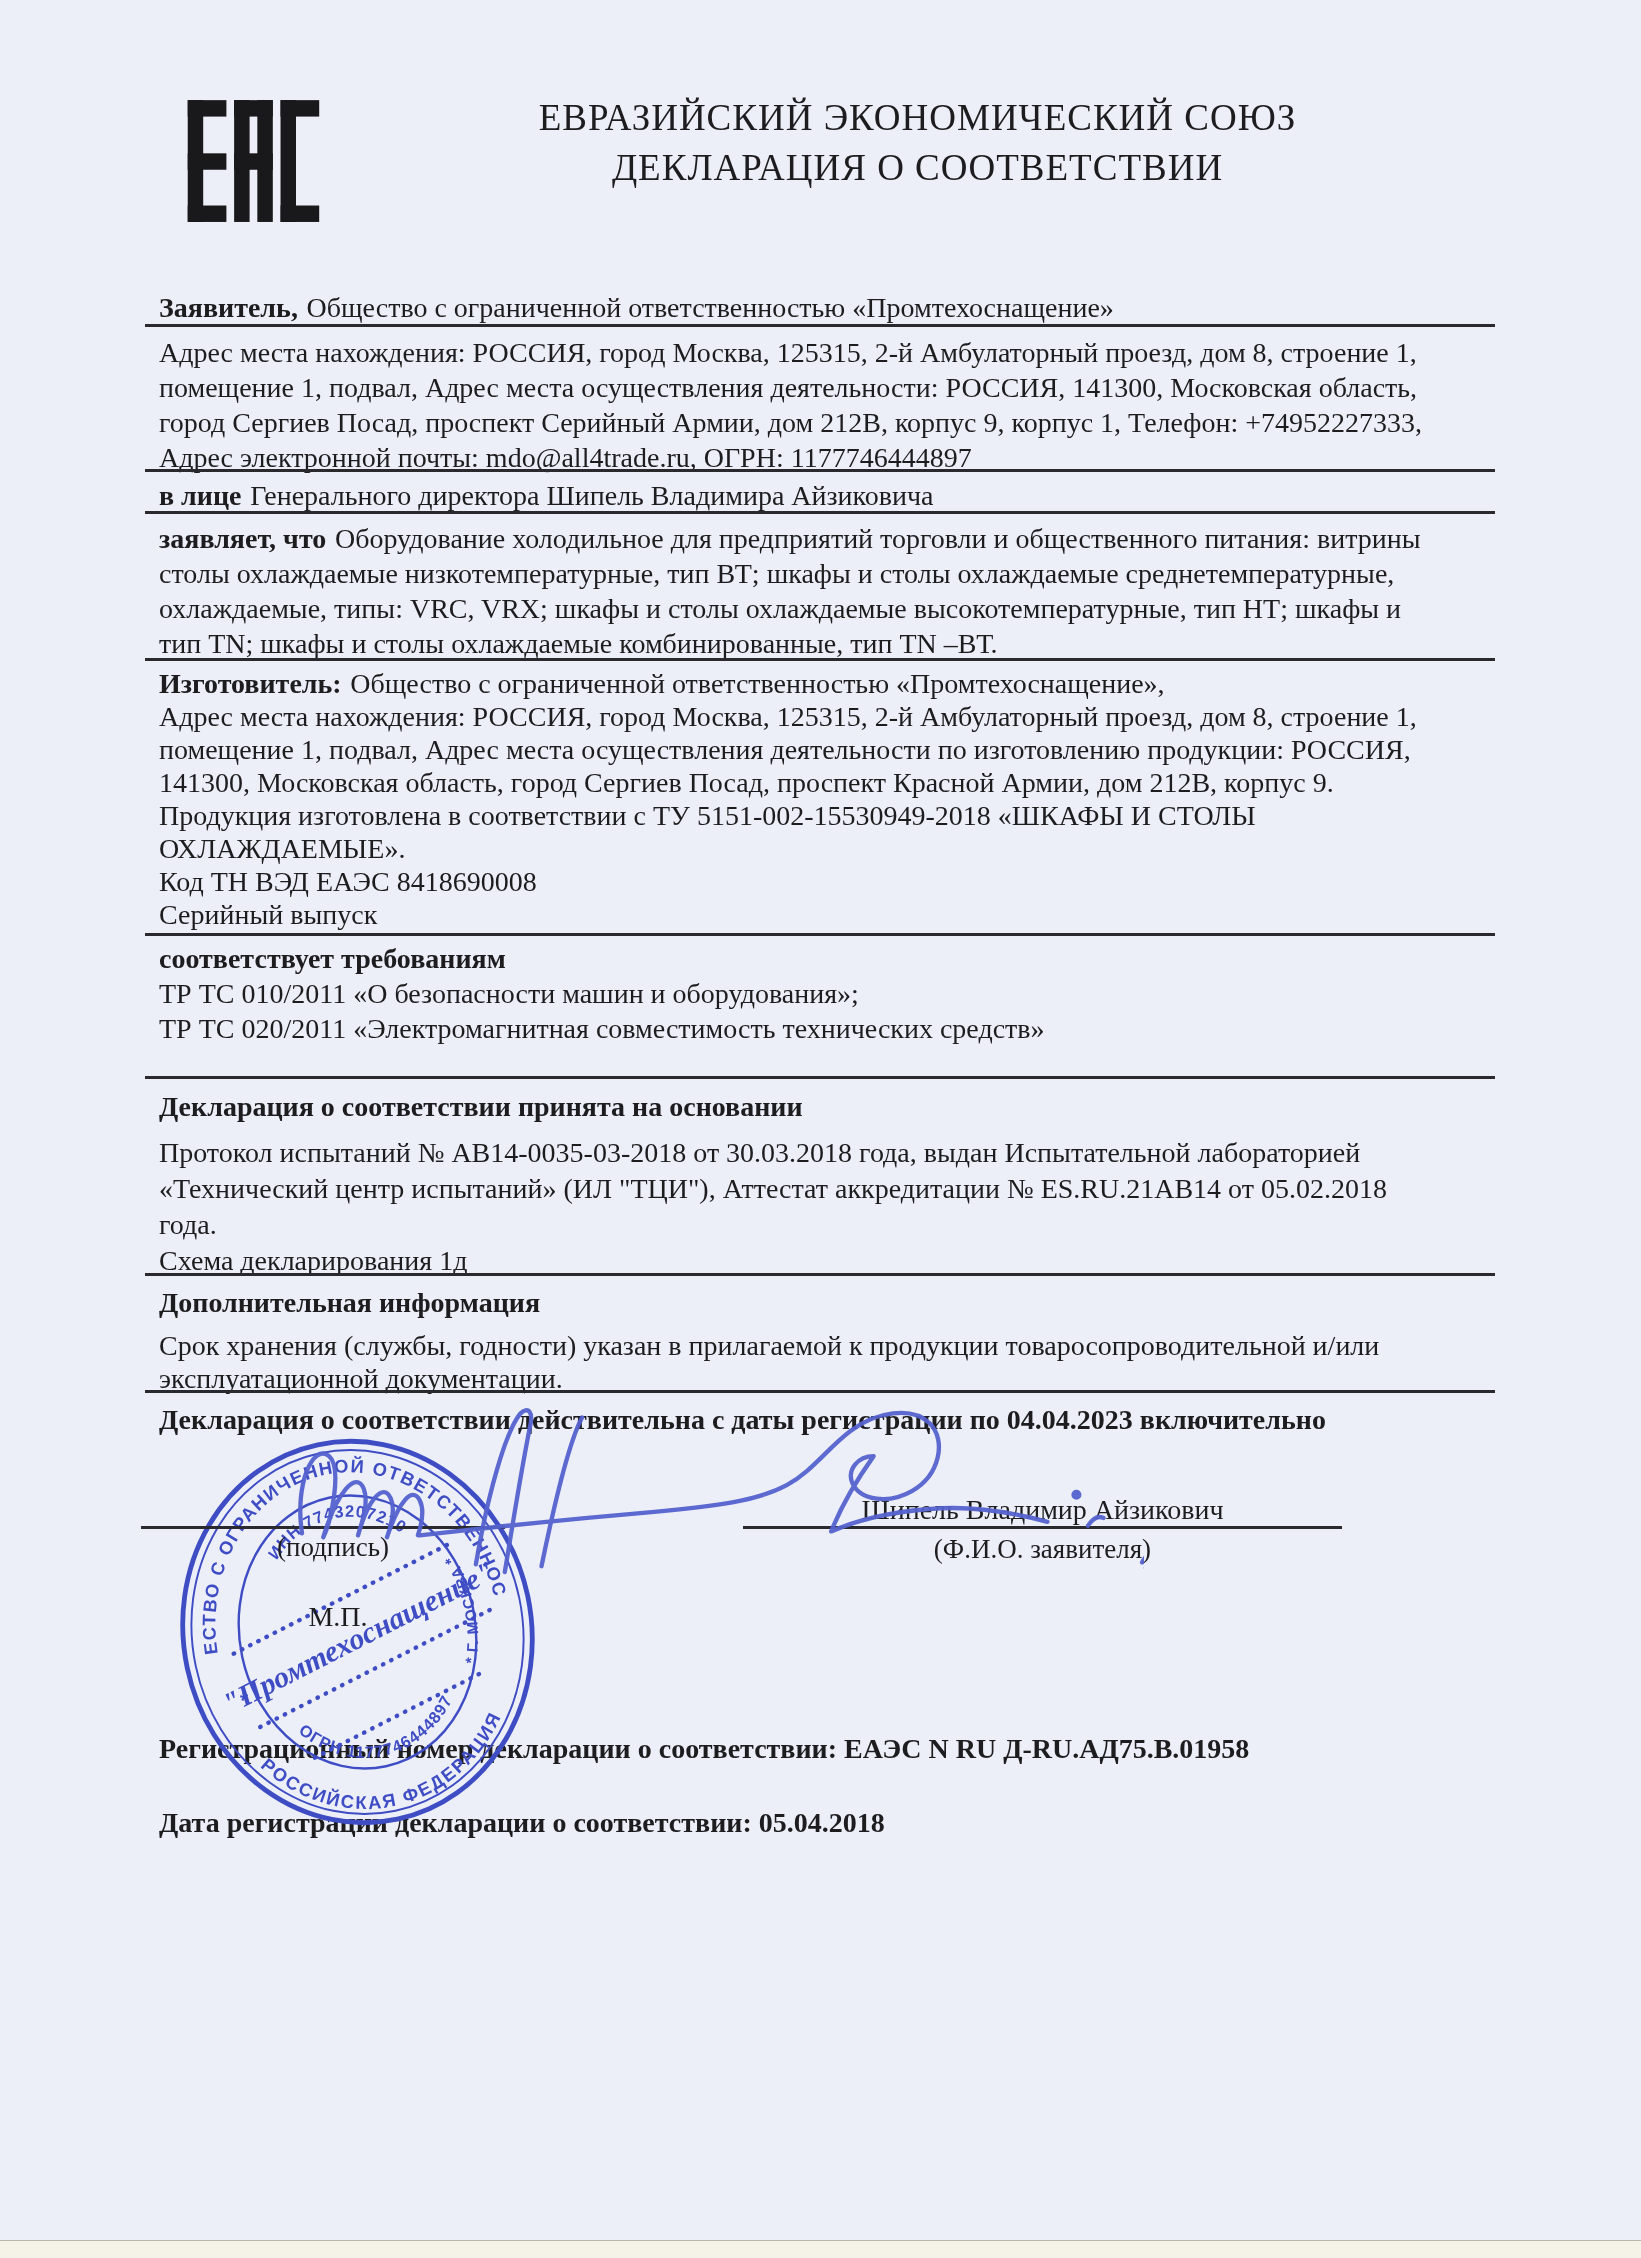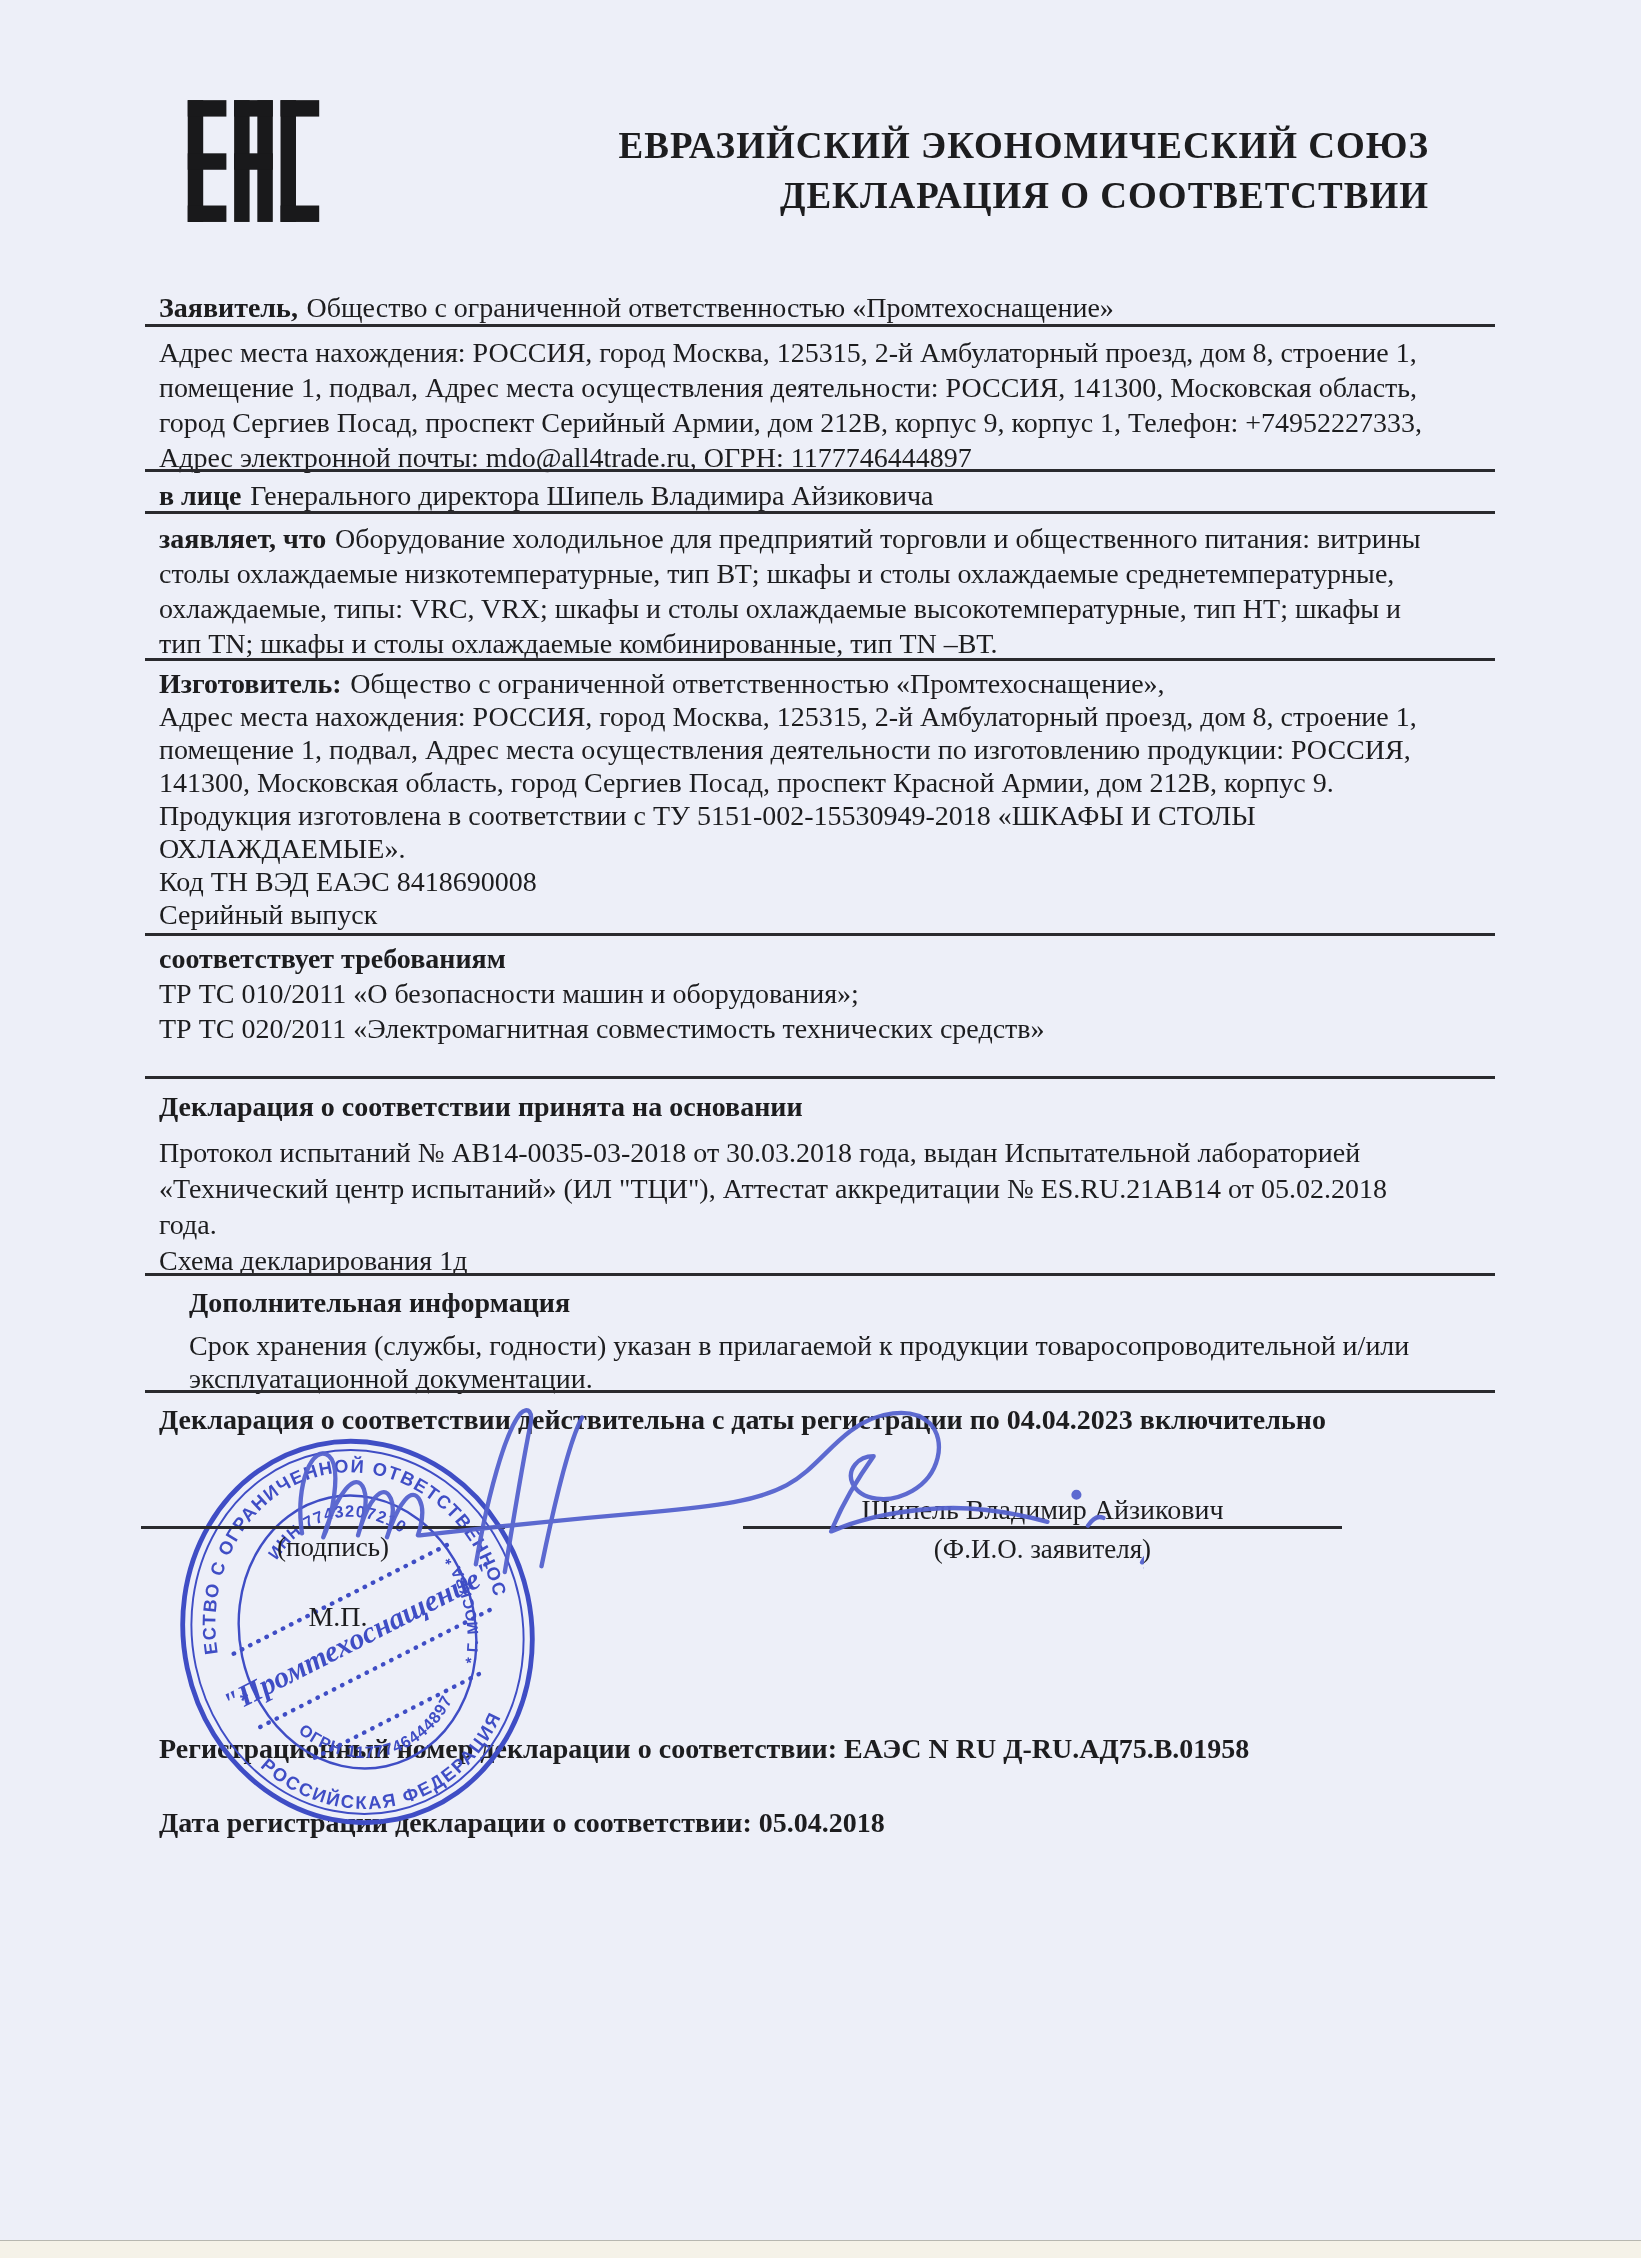--- a/index.html
+++ b/index.html
@@ -16,22 +16,22 @@
   .sec{left:159px;width:1340px;font-size:28px;}
   .ln{line-height:35px;white-space:nowrap;font-family:Liberation Serif, serif;}
   .lh34 .ln{line-height:33px;}
   .lh37 .ln{line-height:36px;}
   .b{font-weight:bold;padding-right:8.7px;}
   .h{font-weight:bold;}
   .gap{margin-top:9.7px;}
   .rule{left:145px;width:1350px;height:2.9px;background:#2a2a2e;}
   .titles{
     left:406px;width:1023px;top:93px;
-    text-align:right;font-weight:bold;
-    font-size:37px;line-height:50px;letter-spacing:1px;margin-top:28px;
+    text-align:center;font-weight:normal;
+    font-size:37px;line-height:50px;letter-spacing:1px;
   }
   .caption{font-size:27px;text-align:center;}
   .signline{height:2.9px;background:#2a2a2e;}
   .fio-name{font-size:28px;text-align:center;}
   .reg{left:159px;font-size:28px;font-weight:bold;white-space:nowrap;}
   .page-edge{
     left:0;top:2240px;width:1641px;height:18.3px;
     background:#f5f2e8;border-top:1.9px solid #b7b7b0;
   }
   .stampwrap{left:169px;top:1429px;z-index:2;}
@@ -122,21 +122,21 @@
 
   <div class="abs sec lh37" style="top:1089px;">
     <div class="ln h">Декларация о соответствии принята на основании</div>
     <div class="ln gap">Протокол испытаний № АВ14-0035-03-2018 от 30.03.2018 года, выдан Испытательной лабораторией</div>
     <div class="ln">«Технический центр испытаний» (ИЛ "ТЦИ"), Аттестат аккредитации № ES.RU.21АВ14 от 05.02.2018</div>
     <div class="ln">года.</div>
     <div class="ln">Схема декларирования 1д</div>
   </div>
   <div class="abs rule" style="top:1273px;"></div>
 
-  <div class="abs sec lh34" style="top:1286px;margin-left:30px;">
+  <div class="abs sec lh34" style="top:1286px;">
     <div class="ln h">Дополнительная информация</div>
     <div class="ln gap">Срок хранения (службы, годности) указан в прилагаемой к продукции товаросопроводительной и/или</div>
     <div class="ln">эксплуатационной документации.</div>
   </div>
   <div class="abs rule" style="top:1390px;"></div>
 
   <div class="abs sec" style="top:1402px;">
     <div class="ln h">Декларация о соответствии действительна с даты регистрации по 04.04.2023 включительно</div>
   </div>
 

